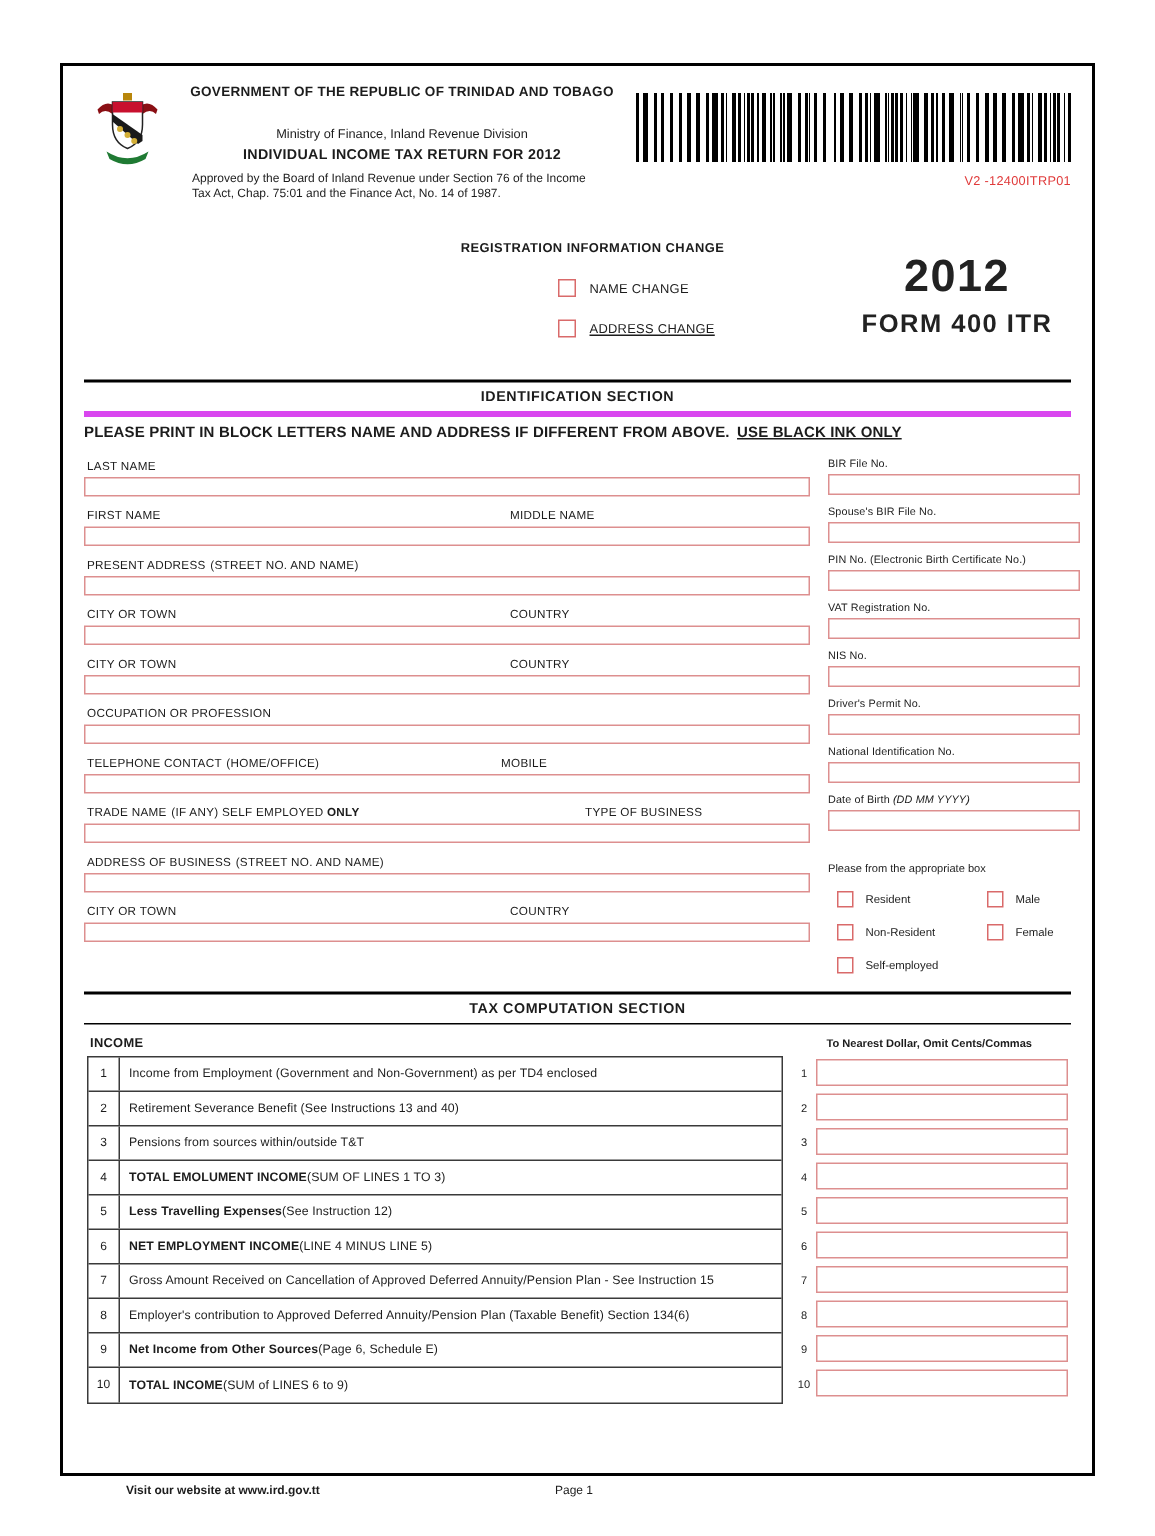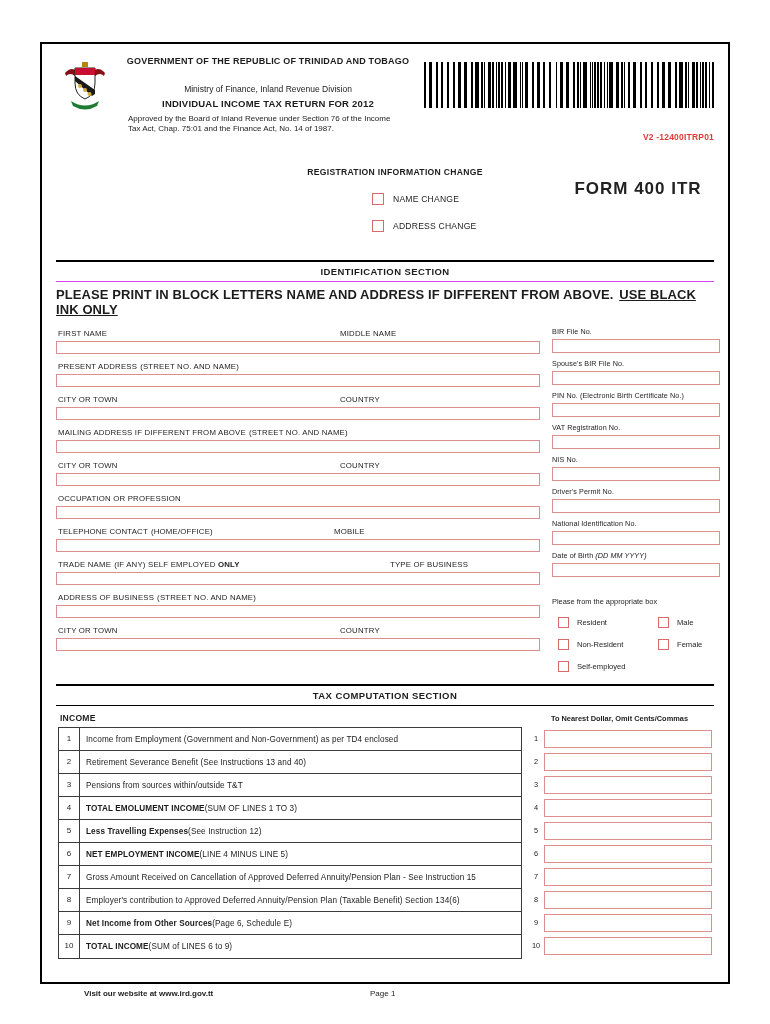--- a/index.html
+++ b/index.html
@@ -15,37 +15,37 @@
   .gov-line { font-size:9px; font-weight:bold; letter-spacing:.2px; text-align:center; }
   .ministry-line { font-size:8.5px; text-align:center; margin-top:18px; }
   .form-title-line { font-size:9.5px; font-weight:bold; letter-spacing:.2px; text-align:center; margin-top:4px; }
   .approval-line { font-size:8px; line-height:1.3; margin-top:5px; padding-left:8px; width:272px; }
   .barcode-wrap { margin-left:auto; width:290px; flex:none; }
   .barcode { height:46px; margin-top:6px;
     background-image:
       repeating-linear-gradient(90deg, #000 0 1px, rgba(0,0,0,0) 1px 5px, #000 5px 7px, rgba(0,0,0,0) 7px 12px),
       repeating-linear-gradient(90deg, #000 0 2px, #fff 2px 3px, #fff 3px 6px, #000 6px 8px, #fff 8px 13px, #000 13px 14px, #fff 14px 17px);
   }
-  .version-code { color:#e03a3a; font-size:8.5px; font-weight:bold; text-align:right; margin-top:24px; letter-spacing:.2px; }
+  .version-code { color:#e03a3a; font-size:8.5px; font-weight:normal; text-align:right; margin-top:7px; letter-spacing:.2px; }
 
   
   .reg { position:relative; height:93px; margin-top:25px; }
   .reg-title { text-align:center; padding-left:20px; font-size:8.6px; font-weight:bold; letter-spacing:.3px; }
   .reg-check { position:absolute; left:316px; display:flex; align-items:center; }
-  .reg-check.rc1 { top:26px; } .reg-check.rc2 { top:53px; }
+  .reg-check.rc1 { top:26px; } .reg-check.rc2 { top:53px;text-decoration:underline; }
   .chk { width:12px; height:12px; border:1.5px solid #d96a6a; background:#fff; flex:none; }
   .reg-check span.lbl { font-size:8.6px; margin-left:9px; letter-spacing:.2px; }
   .year-block { position:absolute; right:6px; top:8px; width:140px; text-align:center; }
   .year { font-size:30px; font-weight:bold; letter-spacing:1px; color:#222; }
   .form-no { font-size:17px; font-weight:bold; letter-spacing:1px; margin-top:4px; color:#222; }
 
   
-  .sec-head { border-top:2px solid #000; border-bottom:1px solid #d946ef; }
+  .sec-head { border-top:2px solid #000; border-bottom:4px solid #d946ef; }
   .sec-title { text-align:center; font-size:9.5px; font-weight:bold; letter-spacing:.4px; padding:4px 0 4px 0; }
-  .instruction { font-size:13px; font-weight:bold; margin-top:5px; letter-spacing:.1px; }
+  .instruction { font-size:10px; font-weight:bold; margin-top:5px; letter-spacing:.1px; }
   .instruction .ul { text-decoration:underline; margin-left:2px; }
 
   .ident-body { display:flex; margin-top:4px; }
   .ident-left { width:484px; flex:none; }
   .ident-right { flex:1; margin-left:12px; }
 
   .fl-row { margin-top:8px; }
   .fl-labels { position:relative; height:10px; font-size:7.8px; letter-spacing:.2px; padding-left:2px; }
   .fl-labels .note { margin-left:3px; }
   .fl-labels .b { font-weight:bold; }
@@ -124,56 +124,57 @@
       <div class="reg-title">REGISTRATION INFORMATION CHANGE</div>
       <div class="reg-check rc1">
         <div class="chk"></div>
         <span class="lbl">NAME CHANGE</span>
       </div>
       <div class="reg-check rc2">
         <div class="chk"></div>
         <span class="lbl">ADDRESS CHANGE</span>
       </div>
       <div class="year-block">
+        <div class="year">2012</div>
         <div class="form-no">FORM 400 ITR</div>
       </div>
     </div>
 
     <div class="sec-head">
       <div class="sec-title">IDENTIFICATION SECTION</div>
     </div>
     <div class="instruction">
       <span>PLEASE PRINT IN BLOCK LETTERS NAME AND ADDRESS IF DIFFERENT FROM ABOVE.</span>
       <span class="ul">USE BLACK INK ONLY</span>
     </div>
 
     <div class="ident-body">
 
       <div class="ident-left">
 
+        <div class="fl-row">
+          <div class="fl-labels"><span>LAST NAME</span></div>
+          <div class="fl-box"></div>
+        </div>
 
         <div class="fl-row">
           <div class="fl-labels"><span>FIRST NAME</span><span class="l2" style="left:284px">MIDDLE NAME</span></div>
           <div class="fl-box"></div>
         </div>
 
         <div class="fl-row">
           <div class="fl-labels"><span>PRESENT ADDRESS</span><span class="note">(STREET NO. AND NAME)</span></div>
           <div class="fl-box"></div>
         </div>
 
         <div class="fl-row">
           <div class="fl-labels"><span>CITY OR TOWN</span><span class="l2" style="left:284px">COUNTRY</span></div>
           <div class="fl-box"></div>
         </div>
 
-        <div class="fl-row">
-          <div class="fl-labels"><span>MAILING ADDRESS IF DIFFERENT FROM ABOVE</span><span class="note">(STREET NO. AND NAME)</span></div>
-          <div class="fl-box"></div>
-        </div>
 
         <div class="fl-row">
           <div class="fl-labels"><span>CITY OR TOWN</span><span class="l2" style="left:284px">COUNTRY</span></div>
           <div class="fl-box"></div>
         </div>
 
         <div class="fl-row">
           <div class="fl-labels"><span>OCCUPATION OR PROFESSION</span></div>
           <div class="fl-box"></div>
         </div>

